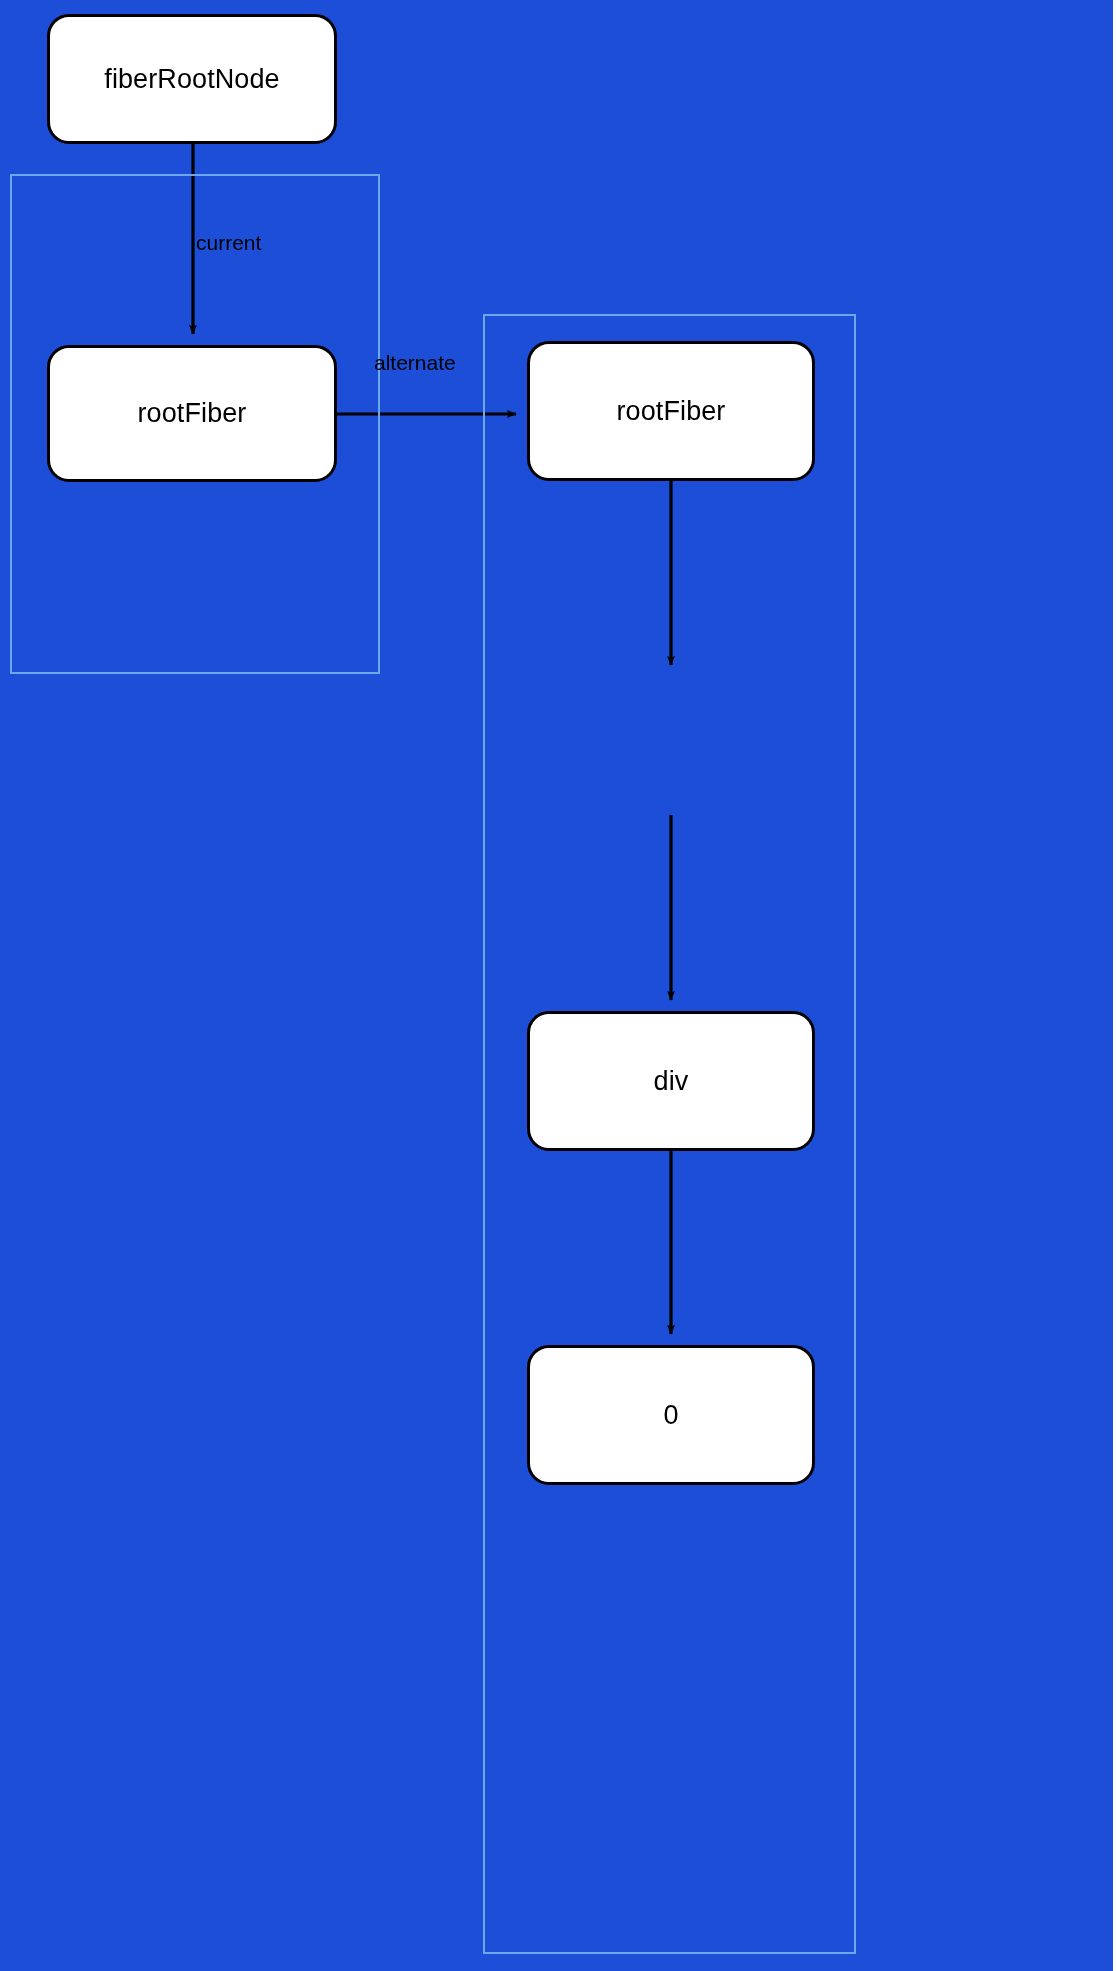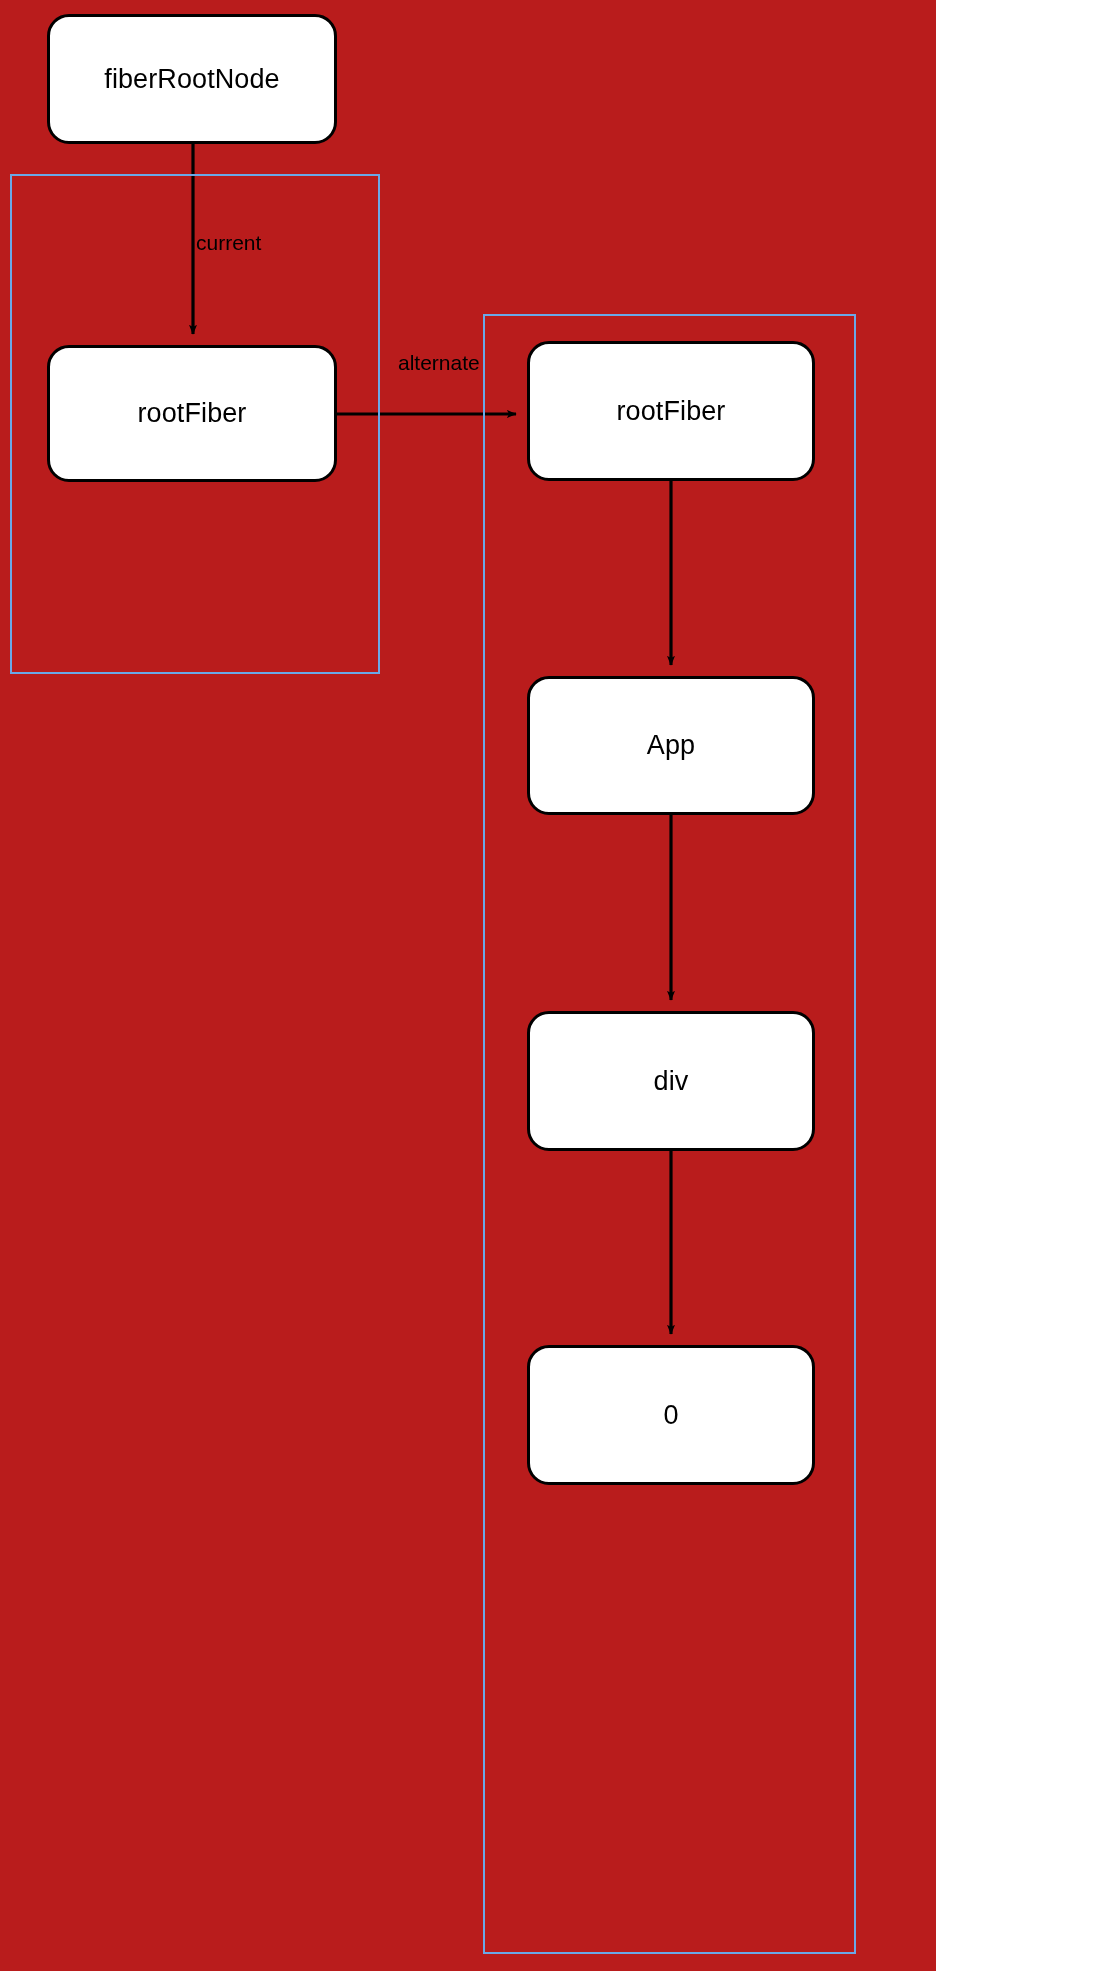--- a/index.html
+++ b/index.html
@@ -6,23 +6,23 @@
   html, body {
     margin: 0;
     padding: 0;
     background: #ffffff;
   }
   body {
     font-family: "Liberation Sans", "DejaVu Sans", sans-serif;
   }
   #diagram-canvas {
     position: relative;
-    width: 936px;
+    width: 1113px;
     height: 1971px;
-    background: #b91c1c;
+    background: #1d4ed8;
     overflow: hidden;
   }
   #diagram-svg {
     position: absolute;
     left: 0;
     top: 0;
     width: 1116px;
     height: 1971px;
     display: block;
   }
@@ -113,30 +113,27 @@
   </div>
 
   <div class="node-box" style="left:47px; top:345px; width:290px; height:137px;">
     <span class="node-label">rootFiber</span>
   </div>
 
   <div class="node-box" style="left:527px; top:341px; width:288px; height:140px;">
     <span class="node-label">rootFiber</span>
   </div>
 
-  <div class="node-box" style="left:527px; top:676px; width:288px; height:139px;">
-    <span class="node-label">App</span>
-  </div>
 
   <div class="node-box" style="left:527px; top:1011px; width:288px; height:140px;">
     <span class="node-label">div</span>
   </div>
 
   <div class="node-box" style="left:527px; top:1345px; width:288px; height:140px;">
     <span class="node-label">0</span>
   </div>
 
   <div class="edge-label" style="left:196px; top:232px;">current</div>
 
-  <div class="edge-label" style="left:374px; top:352px;margin-left:24px;">alternate</div>
+  <div class="edge-label" style="left:374px; top:352px;">alternate</div>
 
 
 </div>
 
 </body></html>

